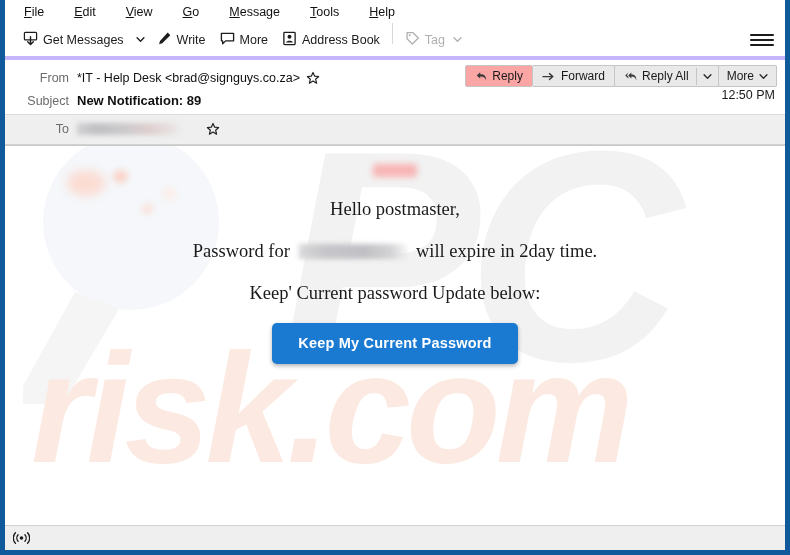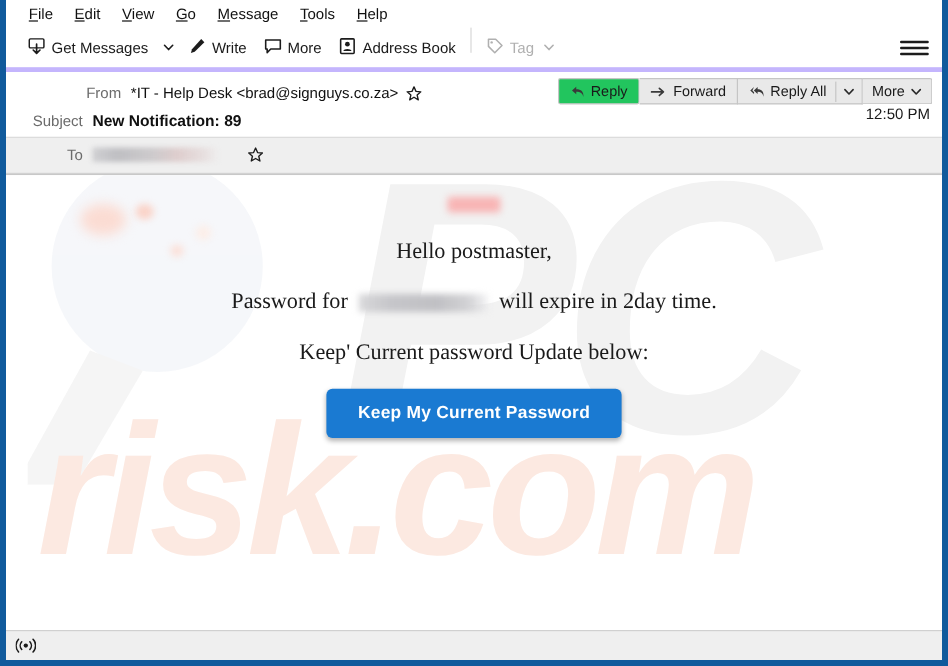--- a/index.html
+++ b/index.html
@@ -75,21 +75,21 @@
   }
   .win-btn svg { display: block; }
 
   
   .menubar {
     height: 23px;
     background: #ffffff;
     display: flex;
     align-items: center;
     padding-left: 10px;
-    gap: 0px;
+    gap: 12px;
     flex: 0 0 auto;
   }
   .menu-item {
     font-size: 12.5px;
     color: #111;
     padding: 2px 9px 2px 9px;
     white-space: nowrap;
     line-height: 16px;
   }
   .menu-item u { text-decoration: underline; }
@@ -438,21 +438,21 @@
     <div class="hamburger">
       <span style="display: block;"></span>
       <span style="display: block;"></span>
       <span style="display: block;"></span>
     </div>
   </div>
 
   <div class="msg-header">
 
     <div style="position:absolute;right:8px;top:5px;display:flex;align-items:stretch;z-index:5;">
-      <div style="display:flex;align-items:center;gap:4px;background:#22c55e;border:1px solid #c5c5c5;border-radius:2px;padding:3px 9px;font-size:12px;color:#1a1a1a;">
+      <div style="display:flex;align-items:center;gap:4px;background:#fca5a5;border:1px solid #c5c5c5;border-radius:2px;padding:3px 9px;font-size:12px;color:#1a1a1a;">
         <svg width="13" height="13" viewBox="0 0 14 14">
           <path d="M5.6 2.4 L1.8 5.8 L5.6 9.2 L5.6 7 C9.4 7 11.4 8.4 12 11.6 C12.4 6.6 10 4.6 5.6 4.6 Z" fill="#3a3a3a"></path>
         </svg>
         <span>Reply</span>
       </div>
       <div style="display:flex;align-items:center;gap:5px;background:#e9e9e9;border:1px solid #c5c5c5;border-left:0;padding:3px 9px;font-size:12px;color:#1a1a1a;">
         <svg width="14" height="13" viewBox="0 0 15 13">
           <path d="M1 6.6 L11 6.6 M8 3.4 L11.6 6.6 L8 9.8" stroke="#3a3a3a" stroke-width="1.5" fill="none" stroke-linecap="round" stroke-linejoin="round"></path>
         </svg>
         <span>Forward</span>
@@ -474,21 +474,21 @@
       <div style="display:flex;align-items:center;gap:5px;background:#e9e9e9;border:1px solid #c5c5c5;border-left:0;border-radius:0 2px 2px 0;padding:3px 8px;font-size:12px;color:#1a1a1a;">
         <span>More</span>
         <svg width="9" height="9" viewBox="0 0 10 10">
           <path d="M1.2 3 L5 7 L8.8 3" stroke="#2a2a2a" stroke-width="1.5" fill="none" stroke-linecap="round" stroke-linejoin="round"></path>
         </svg>
       </div>
     </div>
 
     <div class="msg-time">12:50 PM</div>
 
-    <div class="hdr-row" style="padding-top:7px;padding-left:32px;">
+    <div class="hdr-row" style="padding-top:7px;">
       <div class="hdr-label">From</div>
       <div class="hdr-value">
         <span>*IT - Help Desk &lt;brad@signguys.co.za&gt;</span>
         <span class="star-btn">
           <svg width="14" height="14" viewBox="0 0 16 16">
             <path d="M8 1.6 L9.9 5.9 L14.5 6.3 L11 9.4 L12.1 13.9 L8 11.5 L3.9 13.9 L5 9.4 L1.5 6.3 L6.1 5.9 Z" fill="none" stroke="#1c1c1c" stroke-width="1.3" stroke-linejoin="round"></path>
           </svg>
         </span>
       </div>
     </div>

